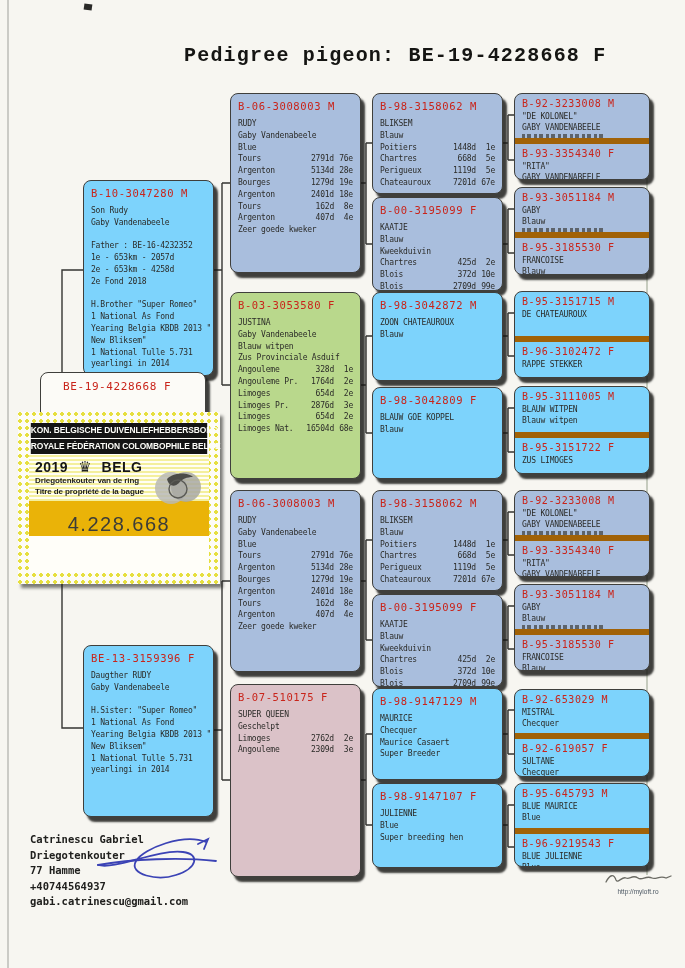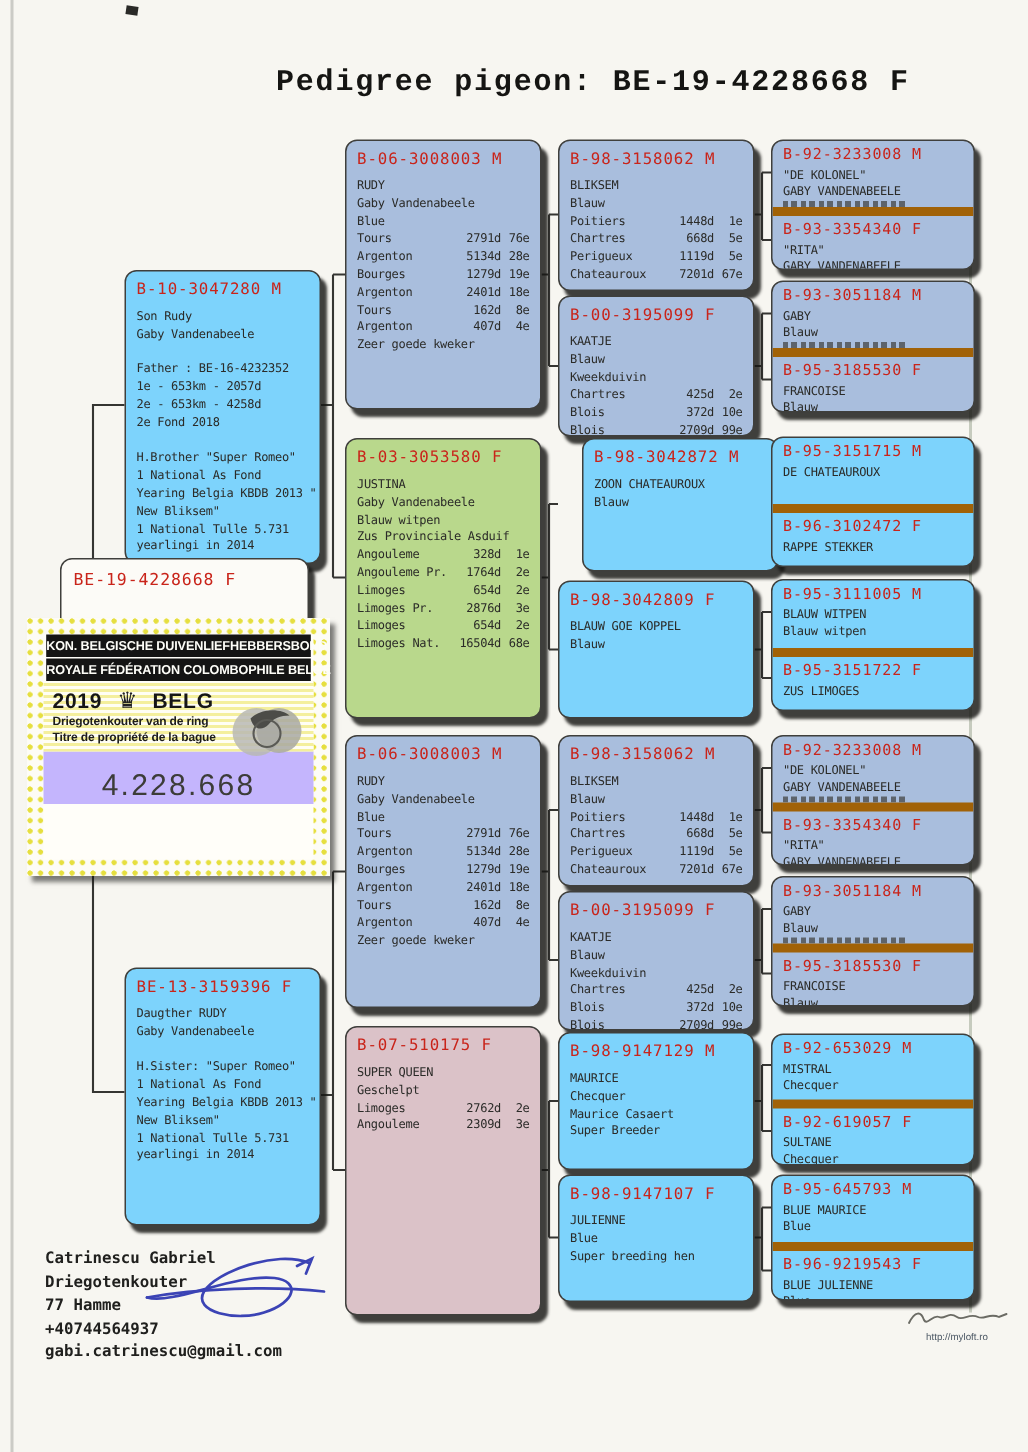--- a/index.html
+++ b/index.html
@@ -47,21 +47,21 @@
   .clipline{
     height:4px;overflow:hidden;margin-top:1px;width:70%;
     background:repeating-linear-gradient(90deg,#3d3d3a 0 3px,transparent 3px 5px,#3d3d3a 5px 9px,transparent 9px 12px);
     opacity:.7;
   }
   
   .be19label{
     position:absolute;left:40px;top:372px;width:166px;height:50px;
     background:#fcfbf7;border:1px solid #3f3f3c;border-radius:8px;
     box-shadow:4px 5px 2px rgba(22,22,20,0.82);
-    padding:7px 8px;box-sizing:border-box;z-index:4;
+    padding:7px 22px;box-sizing:border-box;z-index:4;
   }
   .be19label .ring{font-size:11px;}
   .stamp{
     position:absolute;left:18px;top:412px;width:202px;height:172px;z-index:6;
     background:
       radial-gradient(circle at 2px 2px,#e6df3f 1.6px,transparent 1.9px) 0 0/7px 7px,
       #fdfcf6;
     box-shadow:3px 4px 3px rgba(22,22,20,0.55);
     padding:11px;box-sizing:border-box;
   }
@@ -76,21 +76,21 @@
     background:repeating-linear-gradient(0deg,#f4ef9d 0 2px,#fffef4 2px 4px);
     padding:3px 6px 4px 6px;position:relative;
   }
   .yearrow{display:flex;align-items:center;gap:10px;}
   .yearrow .year,.yearrow .belg{
     font-size:14px;font-weight:bold;color:#161616;letter-spacing:0.5px;}
   .yearrow .crown{font-size:15px;color:#222;}
   .ownline{font-size:8px;font-weight:bold;color:#1d1d1b;line-height:10.5px;letter-spacing:-0.1px;}
   .seal{position:absolute;right:2px;top:10px;width:58px;height:42px;}
   .ringnum{
-    background:#c4b5fd;text-align:center;padding-top:12px;
+    background:#eab308;text-align:center;padding-top:12px;
     font-size:20px;color:#3c3c38;letter-spacing:1.5px;font-family:"Liberation Sans",sans-serif;
   }
   
   .contact{position:absolute;left:30px;top:832px;z-index:3;}
   .cline{font-size:10.5px;font-weight:bold;line-height:15.5px;color:#20201e;white-space:nowrap;}
   .signature{position:absolute;left:86px;top:830px;z-index:4;}
   .myloft{position:absolute;left:588px;top:870px;width:100px;text-align:center;z-index:3;}
   .myloft-url{font-family:"Liberation Sans",sans-serif;font-size:6.5px;color:#4c5864;margin-top:-2px;}
 </style>
 </head>
@@ -344,21 +344,21 @@
       <span class="c0">Blois</span>
       <span class="c1">372d</span>
       <span class="c2">10e</span>
     </div>
     <div class="row">
       <span class="c0">Blois</span>
       <span class="c1">2709d</span>
       <span class="c2">99e</span>
     </div>
   </div>
-<div class="pbox white" style="left:388px;top:292px;width:131px;height:89px">
+<div class="pbox white" style="left:372px;top:292px;width:131px;height:89px">
     <div class="ring">B-98-3042872 M</div>
     <div class="ln">ZOON CHATEAUROUX</div>
     <div class="ln">Blauw</div>
   </div>
 <div class="pbox white" style="left:372px;top:387px;width:131px;height:92px">
     <div class="ring">B-98-3042809 F</div>
     <div class="ln">BLAUW GOE KOPPEL</div>
     <div class="ln">Blauw</div>
   </div>
 <div class="pbox blue" style="left:372px;top:490px;width:131px;height:101px">

